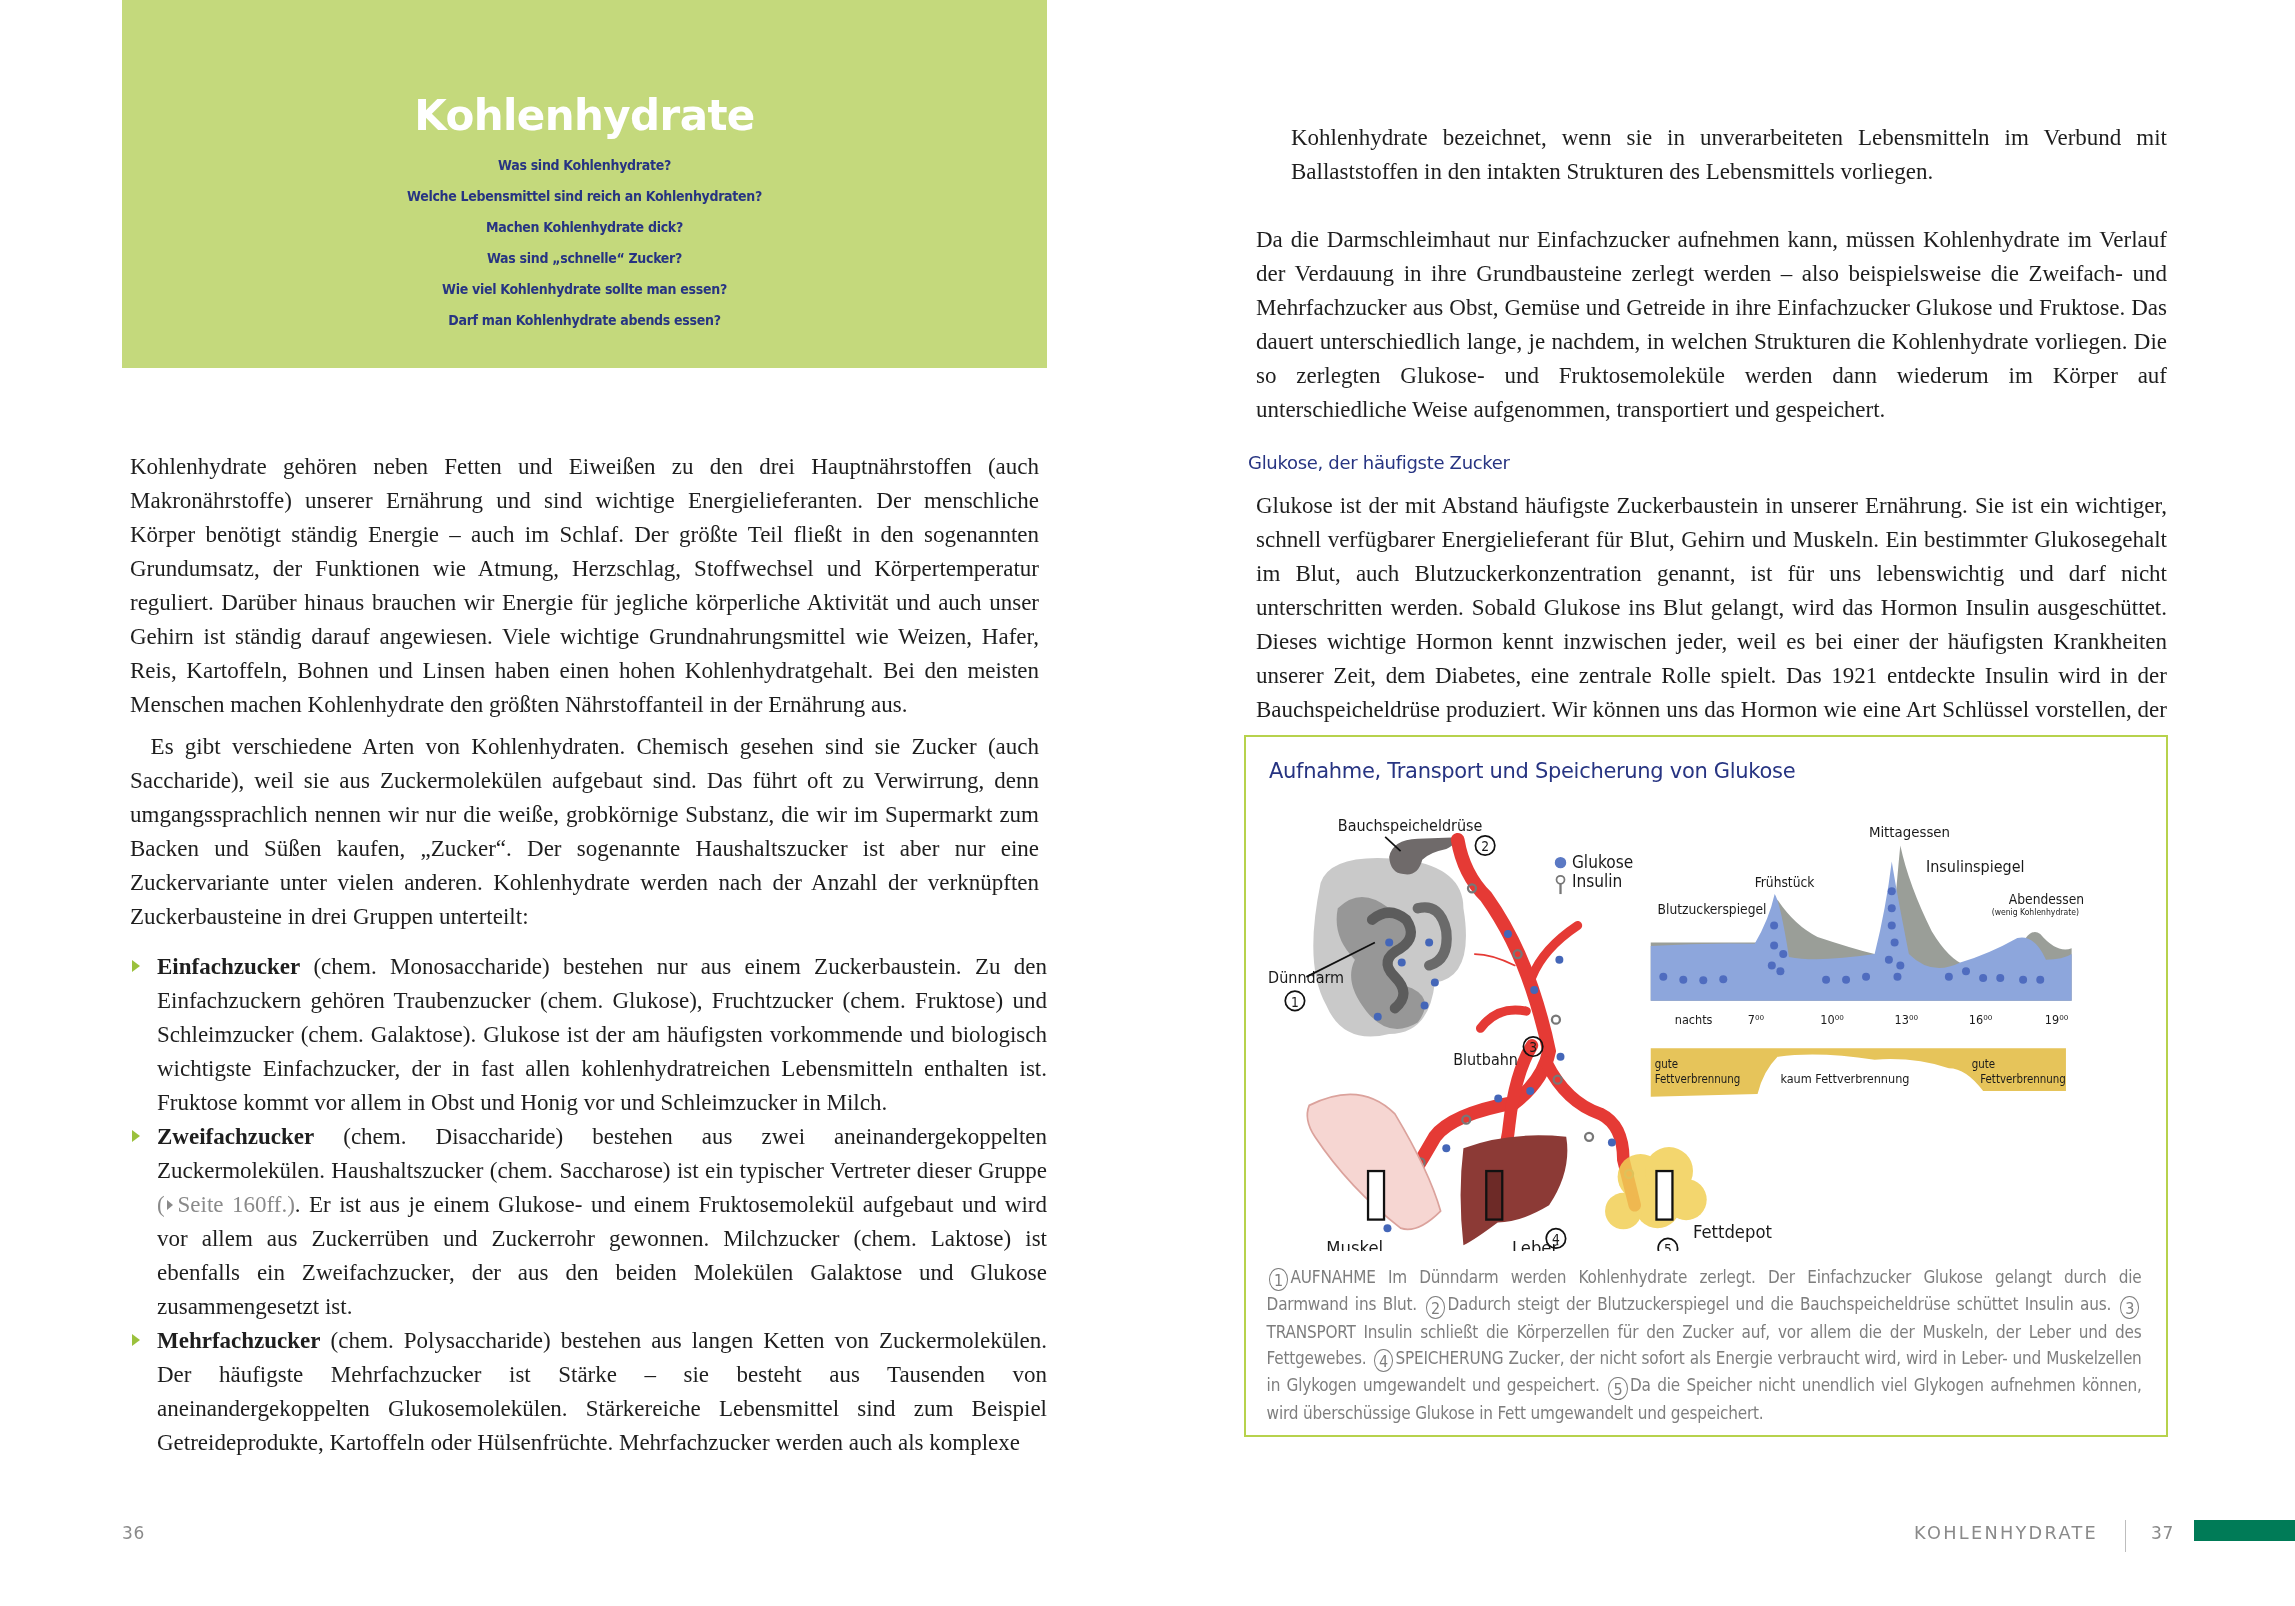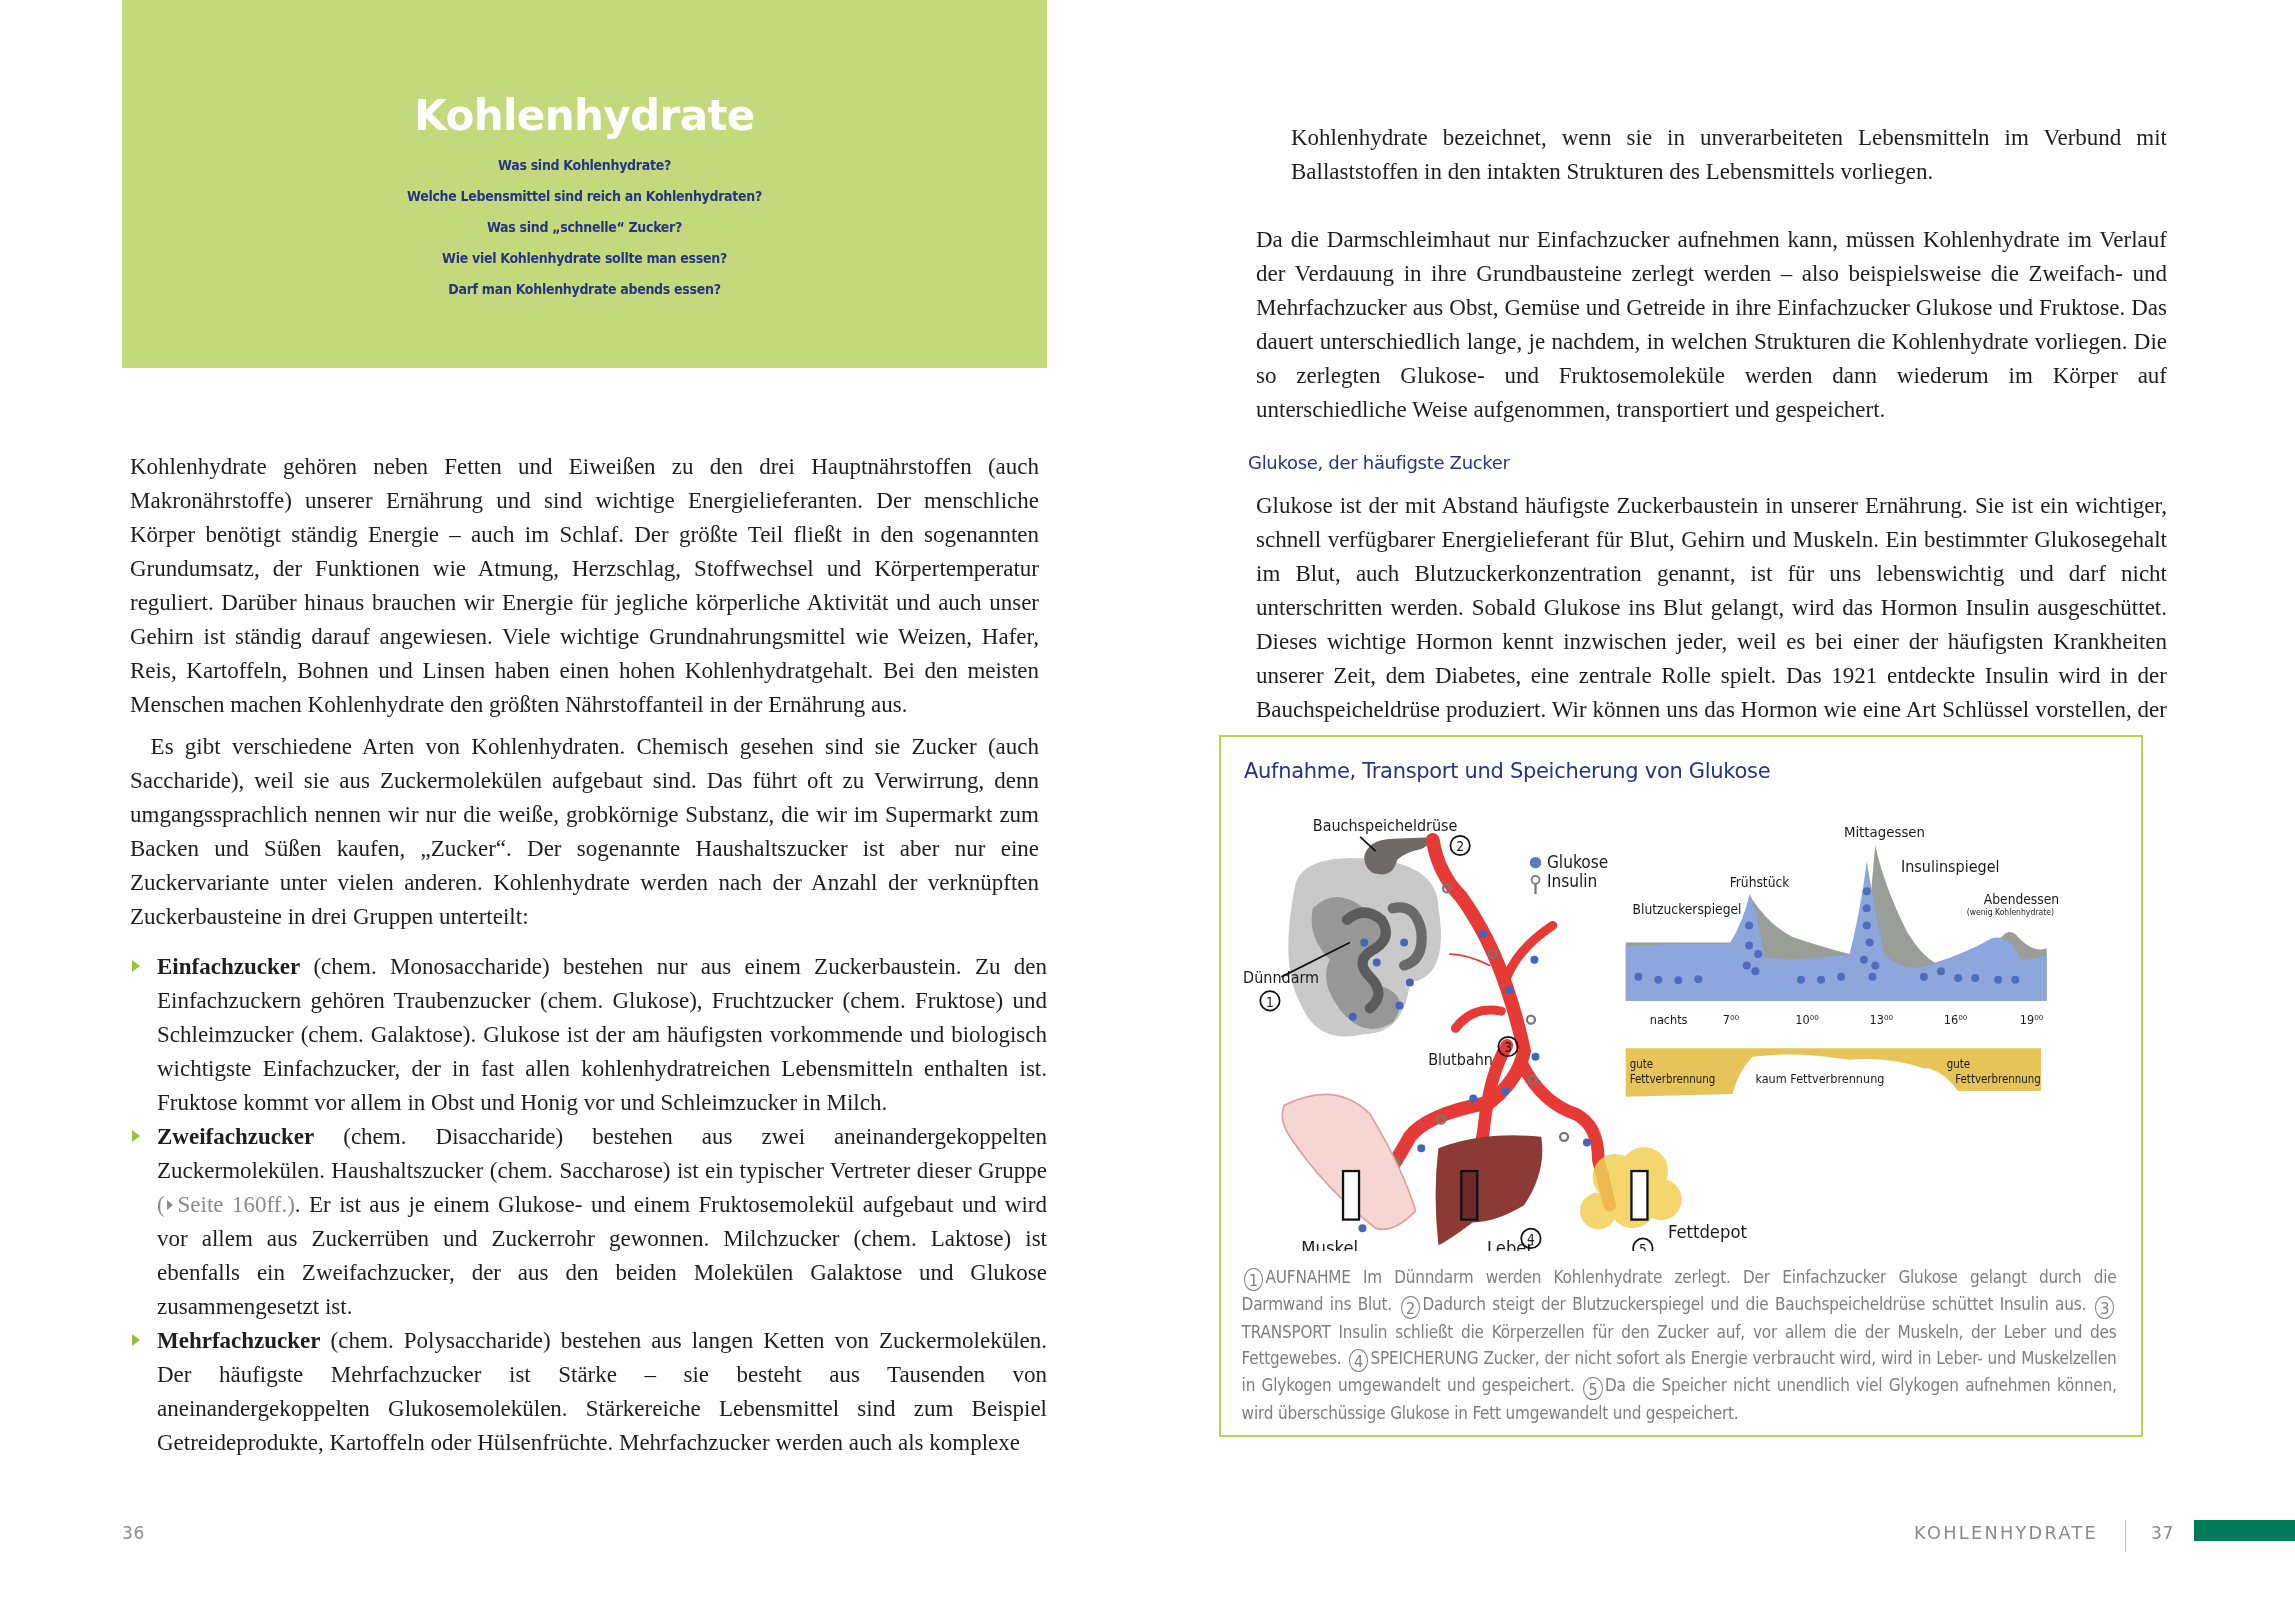--- a/index.html
+++ b/index.html
@@ -50,21 +50,21 @@
   .col-right { left: 1248px; top: 113px; width: 927px; }
   .col-right .cont { padding-left: 35px; }
   .col-right .para2 { margin-top: 34px; }
   .section-head {
     font-family: "DejaVu Sans", sans-serif; color: #273482; font-size: 18px; font-weight: normal;
     margin: 17px 0 0 0; line-height: 37px; letter-spacing: -0.3px;
   }
 
   
   .figure {
-    position: absolute; left: 1219px; top: 735px; width: 924px; height: 702px;
+    position: absolute; left: 1244px; top: 735px; width: 924px; height: 702px;
     border: 2.9px solid #b7d24c; box-sizing: border-box; background: #fff;
   }
   .figure-title {
     position: absolute; left: 23px; top: 22px; margin: 0;
     font-family: "DejaVu Sans", sans-serif; font-size: 21px; font-weight: normal; color: #273482; letter-spacing: -0.3px;
   }
   .figure svg { position: absolute; left: 0; top: 0; }
   .hand { font-family: "DejaVu Sans Condensed", "DejaVu Sans", sans-serif; fill: #1a1a1a; }
   .caption {
     position: absolute; left: 20.6px; top: 527px; width: 875px;
@@ -90,20 +90,21 @@
 </head>
 <body>
 
 <div class="page page-left">
 
   <div class="intro-box">
     <h1 class="intro-title">Kohlenhydrate</h1>
     <ul class="intro-questions">
       <li>Was sind Kohlenhydrate?</li>
       <li>Welche Lebensmittel sind reich an Kohlenhydraten?</li>
+      <li>Machen Kohlenhydrate dick?</li>
       <li>Was sind „schnelle“ Zucker?</li>
       <li>Wie viel Kohlenhydrate sollte man essen?</li>
       <li>Darf man Kohlenhydrate abends essen?</li>
     </ul>
   </div>
 
   <div class="col col-left">
     <p>Kohlenhydrate gehören neben Fetten und Eiweißen zu den drei Hauptnährstoffen (auch Makronährstoffe) unserer Ernährung und sind wichtige Energielieferanten. Der menschliche Körper benötigt ständig Energie – auch im Schlaf. Der größte Teil fließt in den sogenannten Grundumsatz, der Funktionen wie Atmung, Herzschlag, Stoffwechsel und Körpertemperatur reguliert. Darüber hinaus brauchen wir Energie für jegliche körperliche Aktivität und auch unser Gehirn ist ständig darauf angewiesen. Viele wichtige Grundnahrungsmittel wie Weizen, Hafer, Reis, Kartoffeln, Bohnen und Linsen haben einen hohen Kohlenhydratgehalt. Bei den meisten Menschen machen Kohlenhydrate den größten Nährstoffanteil in der Ernährung aus.</p>
     <p class="indent">Es gibt verschiedene Arten von Kohlenhydraten. Chemisch gesehen sind sie Zucker (auch Saccharide), weil sie aus Zuckermolekülen aufgebaut sind. Das führt oft zu Verwirrung, denn umgangssprachlich nennen wir nur die weiße, grobkörnige Substanz, die wir im Supermarkt zum Backen und Süßen kaufen, „Zucker“. Der sogenannte Haushaltszucker ist aber nur eine Zuckervariante unter vielen anderen. Kohlenhydrate werden nach der Anzahl der verknüpften Zuckerbausteine in drei Gruppen unterteilt:</p>
 

